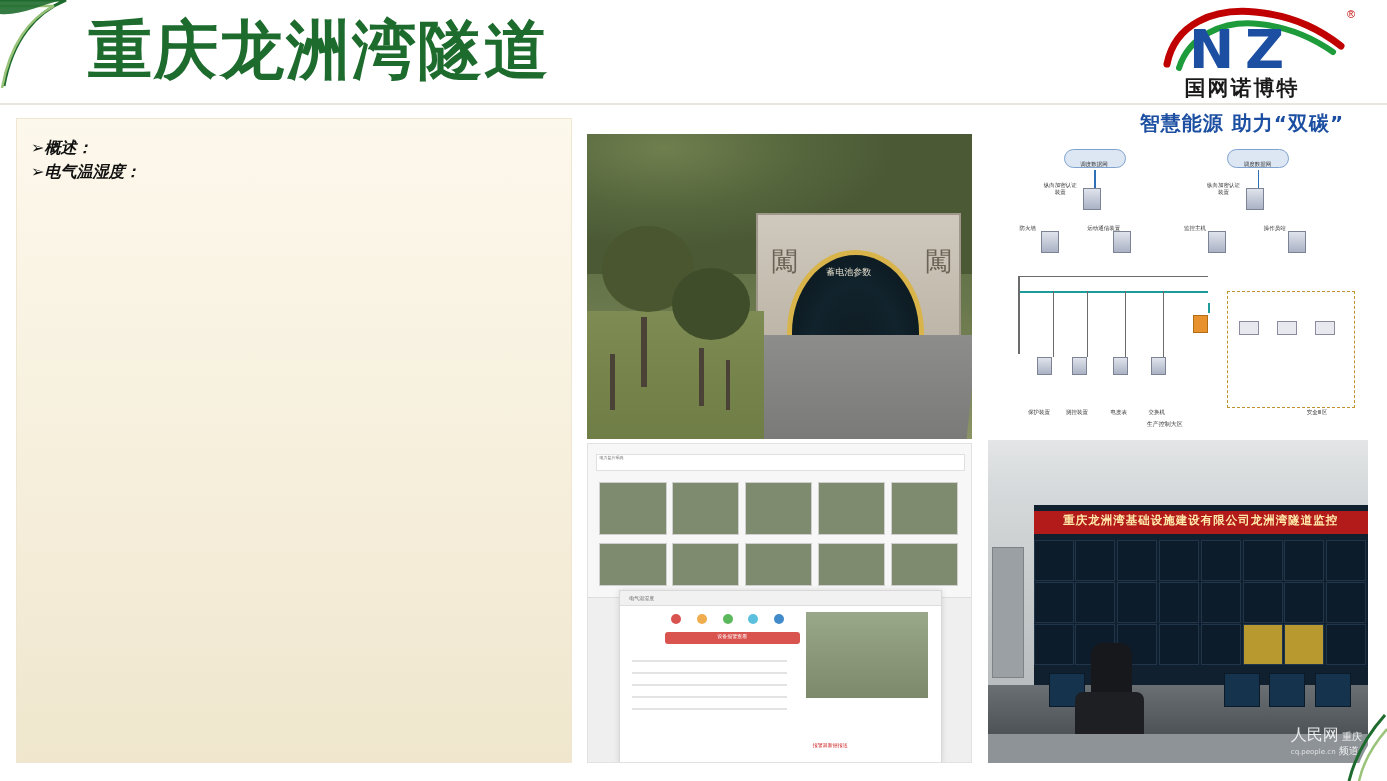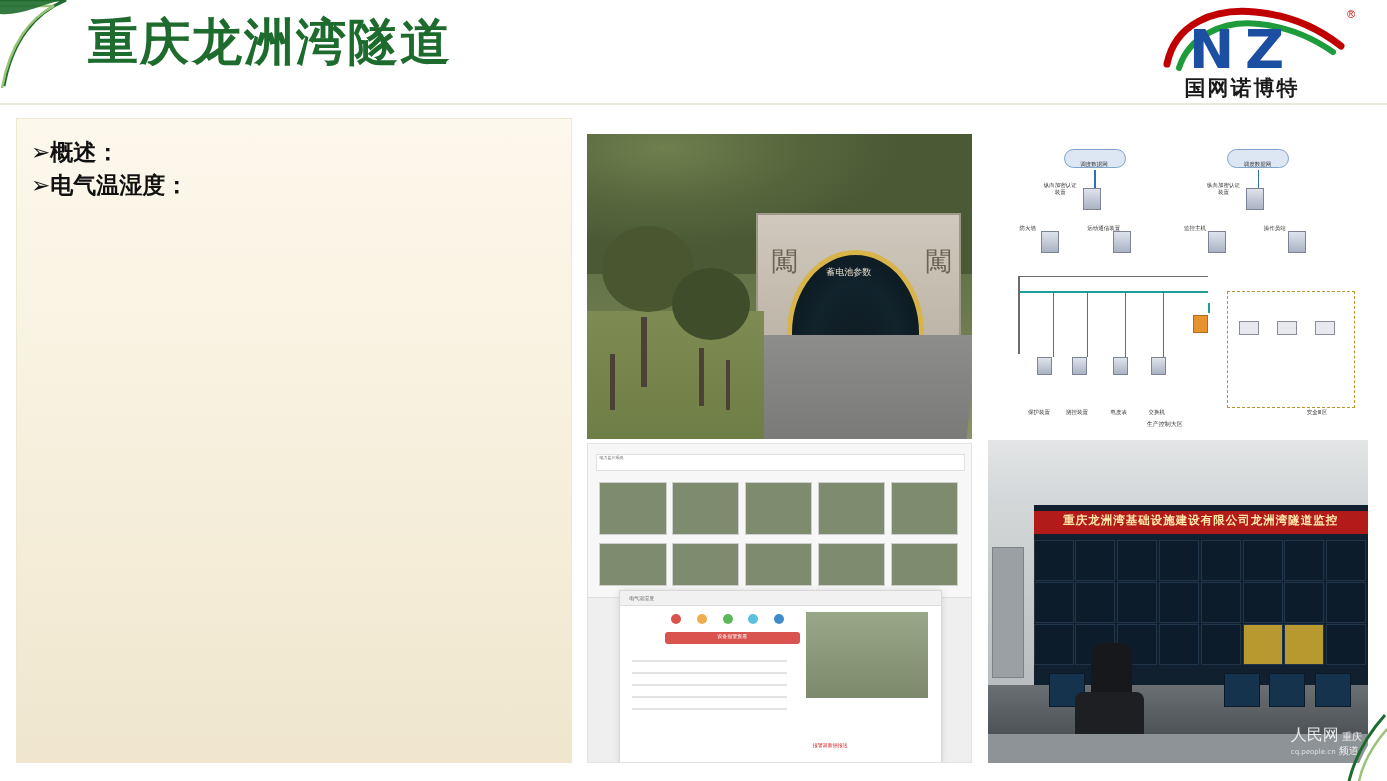--- a/index.html
+++ b/index.html
@@ -33,21 +33,21 @@
 
   
   .title-bar {
     position: absolute;
     left: 0; top: 0;
     width: 1387px; height: 104px;
   }
   .slide-title {
     position: absolute;
     left: 88px; top: 14px;
-    font-size: 50px;
+    font-size: 64px;
     line-height: 1.15;
     font-weight: bold;
     color: #1e6b2e;
     letter-spacing: 2px;
     font-family: "DejaVu Sans", sans-serif;
     white-space: nowrap;
   }
   .title-rule {
     position: absolute;
     left: 0; top: 103px;
@@ -95,25 +95,26 @@
     position: absolute;
     left: 16px; top: 118px;
     width: 556px; height: 645px;
     background: linear-gradient(180deg,#fdf8ec 0%, #f6efdc 55%, #efe6cd 100%);
     border: 1px solid #efe7d2;
     box-sizing: border-box;
     padding: 18px 14px 10px 14px;
   }
   .bullet-head {
     font-family: "DejaVu Sans", sans-serif;
-    font-size: 23px;
+    font-size: 16px;
     font-weight: bold;
     color: #111111;
     margin: 0 0 2px 0;
     line-height: 1.35;
+    font-style: italic;
   }
   .body-par {
     font-family: "DejaVu Sans", sans-serif;
     font-size: 22.5px;
     line-height: 1.42;
     color: #111111;
     margin: 0 0 4px 0;
     text-align: justify;
     text-indent: 2em;
   }
@@ -228,20 +229,21 @@
     <div class="logo-nz">
       <svg width="230" height="72" viewBox="0 0 230 72">
         <path d="M40,58 C48,18 86,2 128,6 C170,10 196,26 214,40" fill="none" stroke="#c00000" stroke-width="7" stroke-linecap="round"></path>
         <path d="M52,62 C62,30 96,14 132,18 C162,21 186,32 206,46" fill="none" stroke="#1e9b3a" stroke-width="6" stroke-linecap="round"></path>
         <text x="62" y="62" font-family="DejaVu Sans, sans-serif" font-size="54" font-weight="bold" fill="#1c4fa1">N</text>
         <text x="118" y="62" font-family="DejaVu Sans, sans-serif" font-size="54" font-weight="bold" fill="#1c4fa1">Z</text>
       </svg>
       <span class="reg-mark">®</span>
     </div>
     <div class="logo-sub">国网诺博特</div>
+    <div class="logo-slogan">智慧能源 助力“双碳”</div>
   </div>
 </div>
 
 <div class="text-panel">
   <p class="bullet-head">➢概述：</p>
   <p class="bullet-head">➢电气温湿度：</p>
 </div>
 
 <div class="img-tunnel">
   <div class="t-sky"></div>

